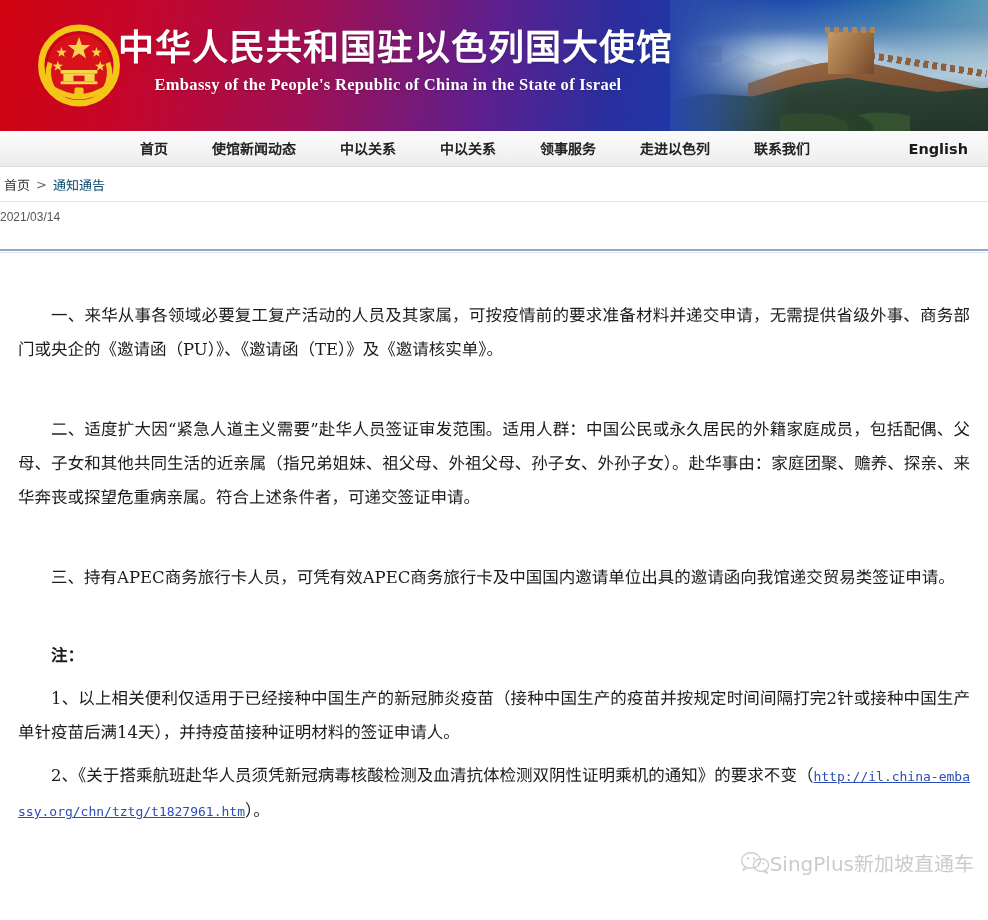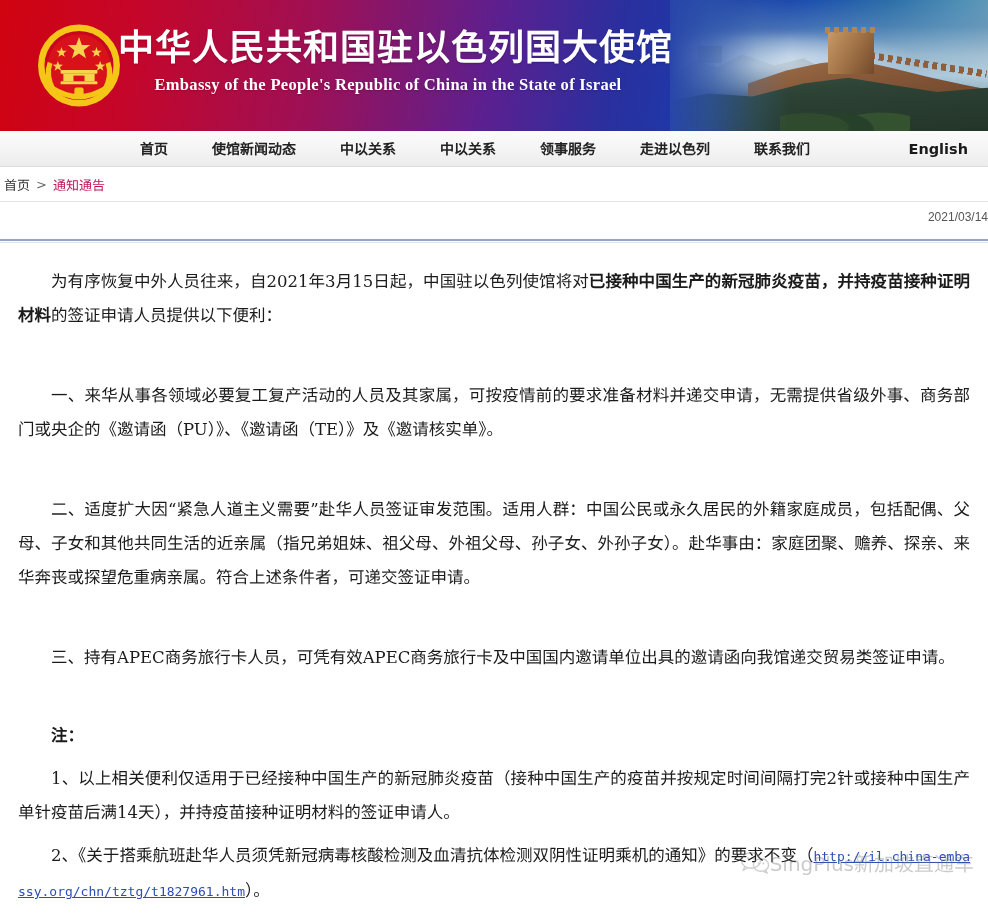--- a/index.html
+++ b/index.html
@@ -186,41 +186,41 @@
     display: flex;
     align-items: center;
     padding-left: 4px;
     font-family: "DejaVu Sans", "Liberation Sans", sans-serif;
     font-size: 13px;
     color: #333333;
     border-bottom: 1px solid #e3e3e3;
   }
   .crumb-link { color: #333333; cursor: pointer; }
   .crumb-sep { margin: 0 6px; color: #666666; }
-  .crumb-current { color: #be185d; }
+  .crumb-current { color: #0c4a6e; }
 
   
   .article { width: 988px; padding: 0; }
   .art-title {
     text-align: center;
     font-family: "DejaVu Serif", "Liberation Serif", serif;
     font-size: 16.5px;
     font-weight: 700;
     color: #1a1a1a;
     padding-top: 20px;
     line-height: 26px;
     letter-spacing: .4px;
   }
   .art-date {
-    text-align: right;
+    text-align: left;
     font-family: "Liberation Sans", "DejaVu Sans", sans-serif;
     font-size: 12px;
     color: #555555;
     padding-top: 8px;
-    padding-bottom: 15px;
+    padding-bottom: 25px;
   }
   .art-rule {
     width: 988px;
     height: 2px;
     background: #8fa9c4;
   }
   .art-rule2 {
     width: 988px;
     height: 1px;
     background: #dfe6ee;
@@ -349,21 +349,20 @@
 
 <article class="article">
 
   <div class="art-date">2021/03/14</div>
 
   <div class="art-rule"></div>
   <div class="art-rule2"></div>
 
   <div class="art-body">
 
-    <p class="para"><span>为有序恢复中外人员往来，自2021年3月15日起，中国驻以色列使馆将对</span><span class="b">已接种中国生产的新冠肺炎疫苗，并持疫苗接种证明材料</span><span>的签证申请人员提供以下便利：</span></p>
 
     <p class="para gap-lg">一、来华从事各领域必要复工复产活动的人员及其家属，可按疫情前的要求准备材料并递交申请，无需提供省级外事、商务部门或央企的《邀请函（PU）》、《邀请函（TE）》及《邀请核实单》。</p>
     <p class="para gap-lg">二、适度扩大因“紧急人道主义需要”赴华人员签证审发范围。适用人群：中国公民或永久居民的外籍家庭成员，包括配偶、父母、子女和其他共同生活的近亲属（指兄弟姐妹、祖父母、外祖父母、孙子女、外孙子女）。赴华事由：家庭团聚、赡养、探亲、来华奔丧或探望危重病亲属。符合上述条件者，可递交签证申请。</p>
     <p class="para gap-lg">三、持有APEC商务旅行卡人员，可凭有效APEC商务旅行卡及中国国内邀请单位出具的邀请函向我馆递交贸易类签证申请。</p>
 
     <p class="note-head">注：</p>
 
     <p class="note-item">1、以上相关便利仅适用于已经接种中国生产的新冠肺炎疫苗（接种中国生产的疫苗并按规定时间间隔打完2针或接种中国生产单针疫苗后满14天），并持疫苗接种证明材料的签证申请人。</p>
 
     <p class="note-item"><span>2、《关于搭乘航班赴华人员须凭新冠病毒核酸检测及血清抗体检测双阴性证明乘机的通知》的要求不变（</span><span class="url">http://il.china-embassy.org/chn/tztg/t1827961.htm</span><span>）。</span></p>

